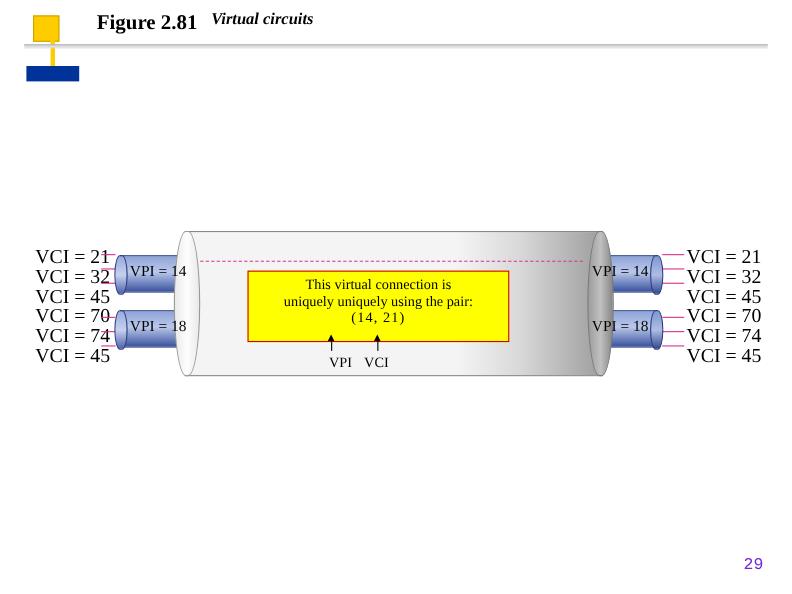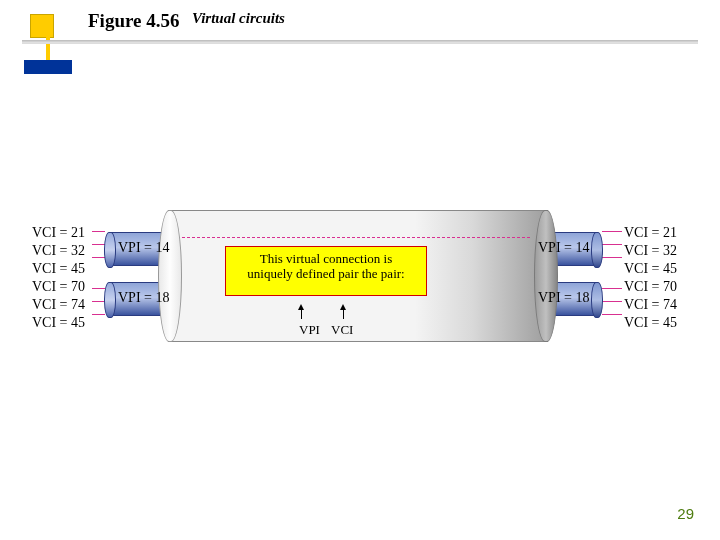--- a/index.html
+++ b/index.html
@@ -4,23 +4,23 @@
 <style>
   html,body{margin:0;padding:0;width:720px;height:540px;background:#fff;font-family:"Times New Roman",serif;overflow:hidden}
   .slide{position:relative;width:720px;height:540px}
   .bullet-sq{position:absolute;left:30px;top:14px;width:22px;height:22px;background:#ffcc00;border:1px solid #c9a500}
   .fig-no{position:absolute;left:88px;top:10px;font-weight:bold;font-size:19px;color:#000}
   .fig-title{position:absolute;left:192px;top:10px;font-weight:bold;font-style:italic;font-size:15px;color:#000}
   .hr-shadow{position:absolute;left:22px;top:40px;width:676px;height:3px;background:linear-gradient(to bottom,#b8b8b8 0%,#e8e8e8 100%);border-bottom:1px solid #ddd}
   .brand-bar{position:absolute;left:24px;top:60px;width:48px;height:14px;background:#003399}
   .brand-tick{position:absolute;left:46px;top:36px;width:4px;height:24px;background:#ffcc00}
   .footer-left{position:absolute;left:24px;bottom:18px;font-family:Verdana,Arial,sans-serif;font-size:12px;color:#000}
-  .footer-right{position:absolute;right:26px;bottom:18px;font-family:Liberation Sans, sans-serif;font-size:15px;color:#4d7c0f}
+  .footer-right{position:absolute;right:26px;bottom:18px;font-family:Liberation Mono, monospace;font-size:15px;color:#6d28d9}
   .diagram{position:absolute;left:0;top:210px;width:720px;height:200px}
-  .vci-col{position:absolute;top:14px;font-size:14px;line-height:18px;color:#000}
+  .vci-col{position:absolute;top:14px;font-size:18px;line-height:18px;color:#000}
   .vci-left{left:32px}
   .vci-right{left:624px}
   .cyl{position:absolute;top:0;width:400px;height:130px;left:158px}
   .cyl-body{position:absolute;left:10px;top:0;width:380px;height:130px;border-top:1px solid #888;border-bottom:1px solid #888;background:linear-gradient(to right,#f4f4f4 0%,#f4f4f4 65%,#d9d9d9 80%,#9d9d9d 100%)}
   .cyl-left{position:absolute;left:0;top:0;width:22px;height:130px;border:1px solid #999;border-radius:11px/65px;background:linear-gradient(to right,#e9e9e9,#fefefe,#e9e9e9)}
   .cyl-right{position:absolute;right:0;top:0;width:22px;height:130px;border:1px solid #7a7a7a;border-radius:11px/65px;background:linear-gradient(to right,#9d9d9d,#c0c0c0,#868686)}
   .tube{position:absolute;height:34px}
   .tube .body{position:absolute;left:4px;right:4px;top:0;bottom:0;border-top:1px solid #2a3b80;border-bottom:1px solid #2a3b80}
   .tube .capL,.tube .capR{position:absolute;top:0;width:10px;height:34px;border:1px solid #2a3b80;border-radius:5px/17px}
   .tube .capL{left:-1px}
@@ -34,38 +34,38 @@
   .tube-right-bot{left:530px;top:72px;width:72px}
   .vpi{position:absolute;font-size:14px;color:#000}
   .vpi-l1{left:118px;top:30px}
   .vpi-l2{left:118px;top:80px}
   .vpi-r1{left:538px;top:30px}
   .vpi-r2{left:538px;top:80px}
   .wire{position:absolute;height:1px}
   .wire.in{left:92px;width:13px}
   .wire.out{left:602px;width:20px}
   .dashline{position:absolute;left:182px;top:27px;width:348px;border-top:1.2px dashed #d83090;height:0}
-  .callout{position:absolute;left:225px;top:36px;width:200px;background:#ffff00;border:1px solid #d00000;padding:4px 0 2px;font-size:13px;line-height:15px;text-align:center;color:#000}
+  .callout{position:absolute;left:225px;top:36px;width:200px;background:#ffff00;border:1px solid #d00000;padding:4px 18px 2px;font-size:13px;line-height:15px;text-align:center;color:#000}
   .callout .pair{letter-spacing:1px}
   .arrows{position:absolute;left:225px;top:99px;width:200px;height:20px}
   .arr{position:absolute;top:0;width:1px;height:10px;background:#000}
   .arr::before{content:"";position:absolute;left:-3px;top:-5px;border-left:3.5px solid transparent;border-right:3.5px solid transparent;border-bottom:6px solid #000}
   .arrA{left:76px}
   .arrB{left:118px}
   .lbls{position:absolute;left:225px;top:112px;width:200px;font-size:13px;color:#000}
   .lblA{position:absolute;left:74px}
   .lblB{position:absolute;left:106px}
 </style>
 </head>
 <body>
 <div class="slide">
 
   <div class="bullet-sq"></div>
   <div class="brand-tick"></div>
-  <div class="fig-no">Figure 4.56</div>
+  <div class="fig-no">Figure 2.81</div>
   <div class="fig-title">Virtual circuits</div>
   <div class="hr-shadow"></div>
   <div class="brand-bar"></div>
 
   <div class="diagram">
 
     <div class="vci-col vci-left">
       <div>VCI = 21</div>
       <div>VCI = 32</div>
       <div>VCI = 45</div>
@@ -125,21 +125,22 @@
 
     <div class="dashline"></div>
 
     <div class="vpi vpi-l1">VPI = 14</div>
     <div class="vpi vpi-l2">VPI = 18</div>
     <div class="vpi vpi-r1">VPI = 14</div>
     <div class="vpi vpi-r2">VPI = 18</div>
 
     <div class="callout">
       <div>This virtual connection is</div>
-      <div>uniquely defined pair the pair:</div>
+      <div>uniquely uniquely using the pair:</div>
+      <div class="pair">(14, 21)</div>
       <div style="height:12px"></div>
     </div>
     <div class="arrows">
       <div class="arr arrA"></div>
       <div class="arr arrB"></div>
     </div>
     <div class="lbls">
       <span class="lblA">VPI</span>
       <span class="lblB">VCI</span>
     </div>

